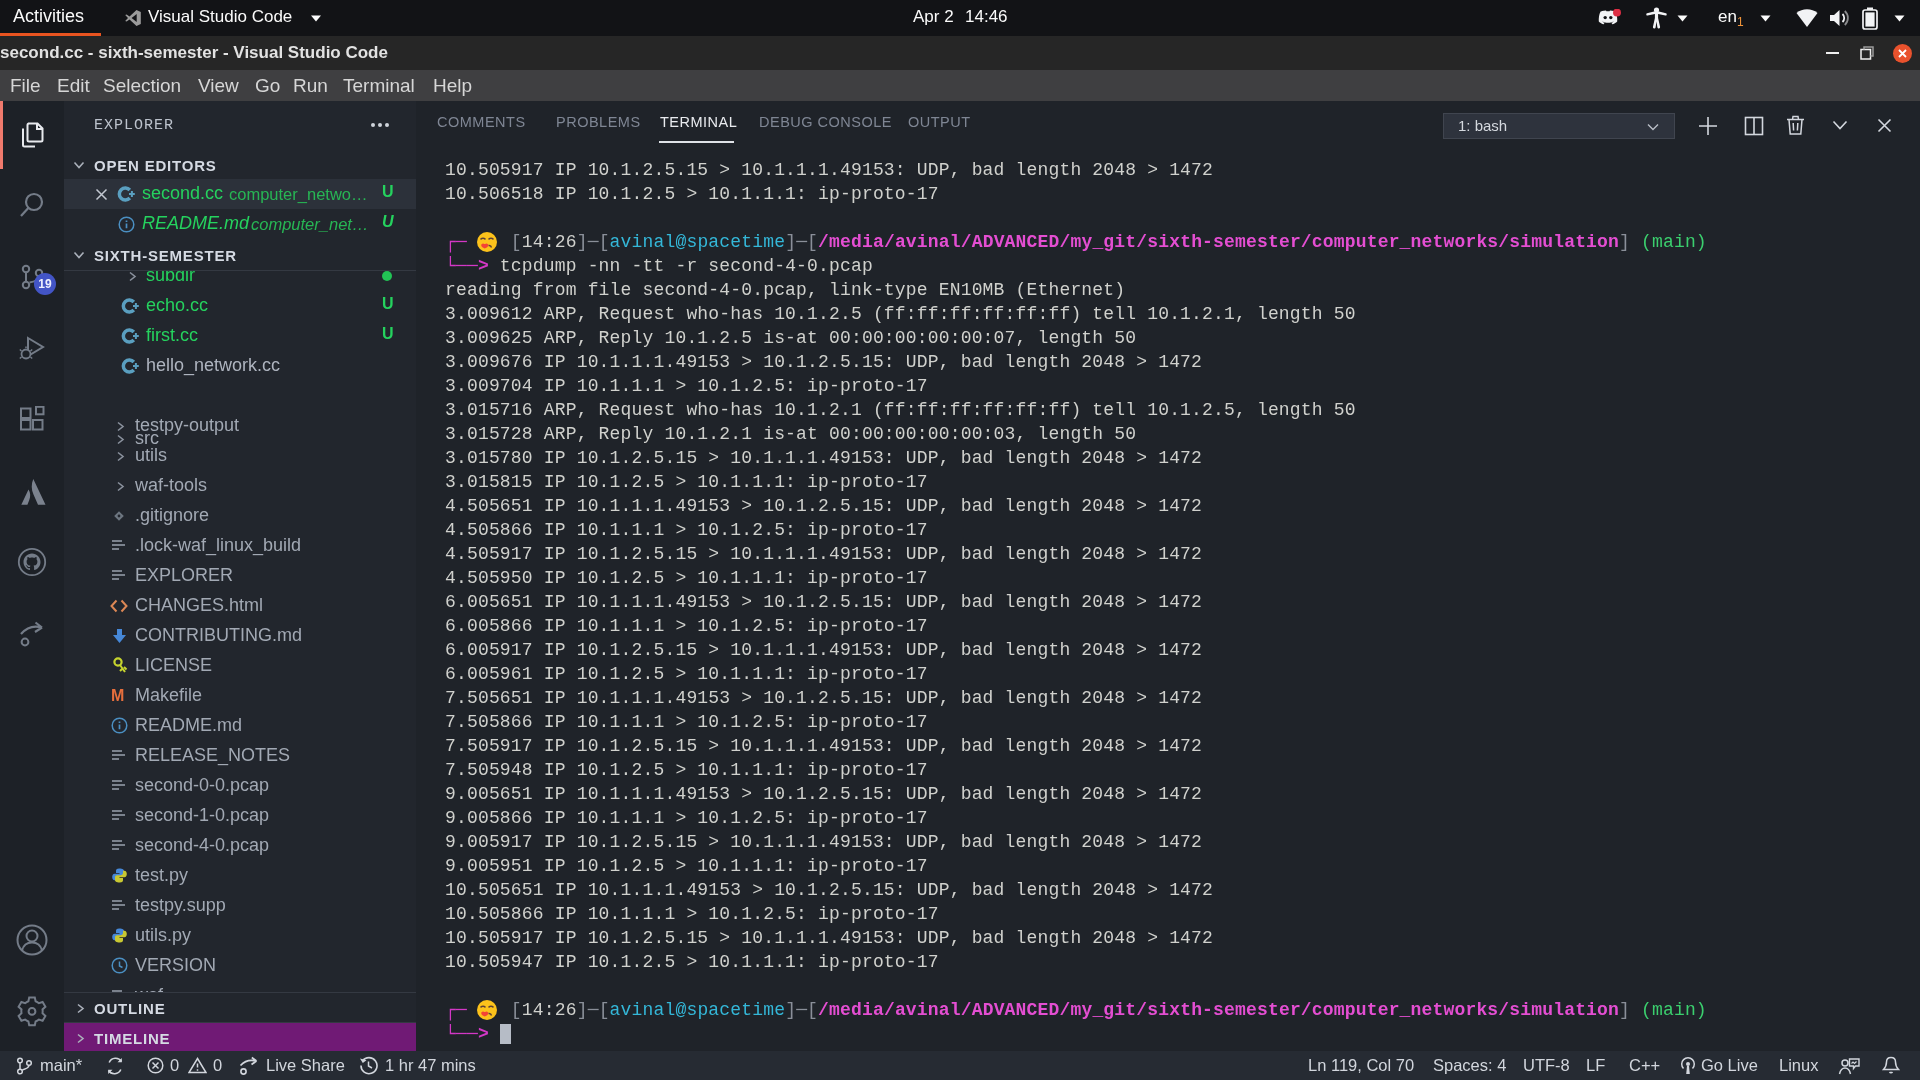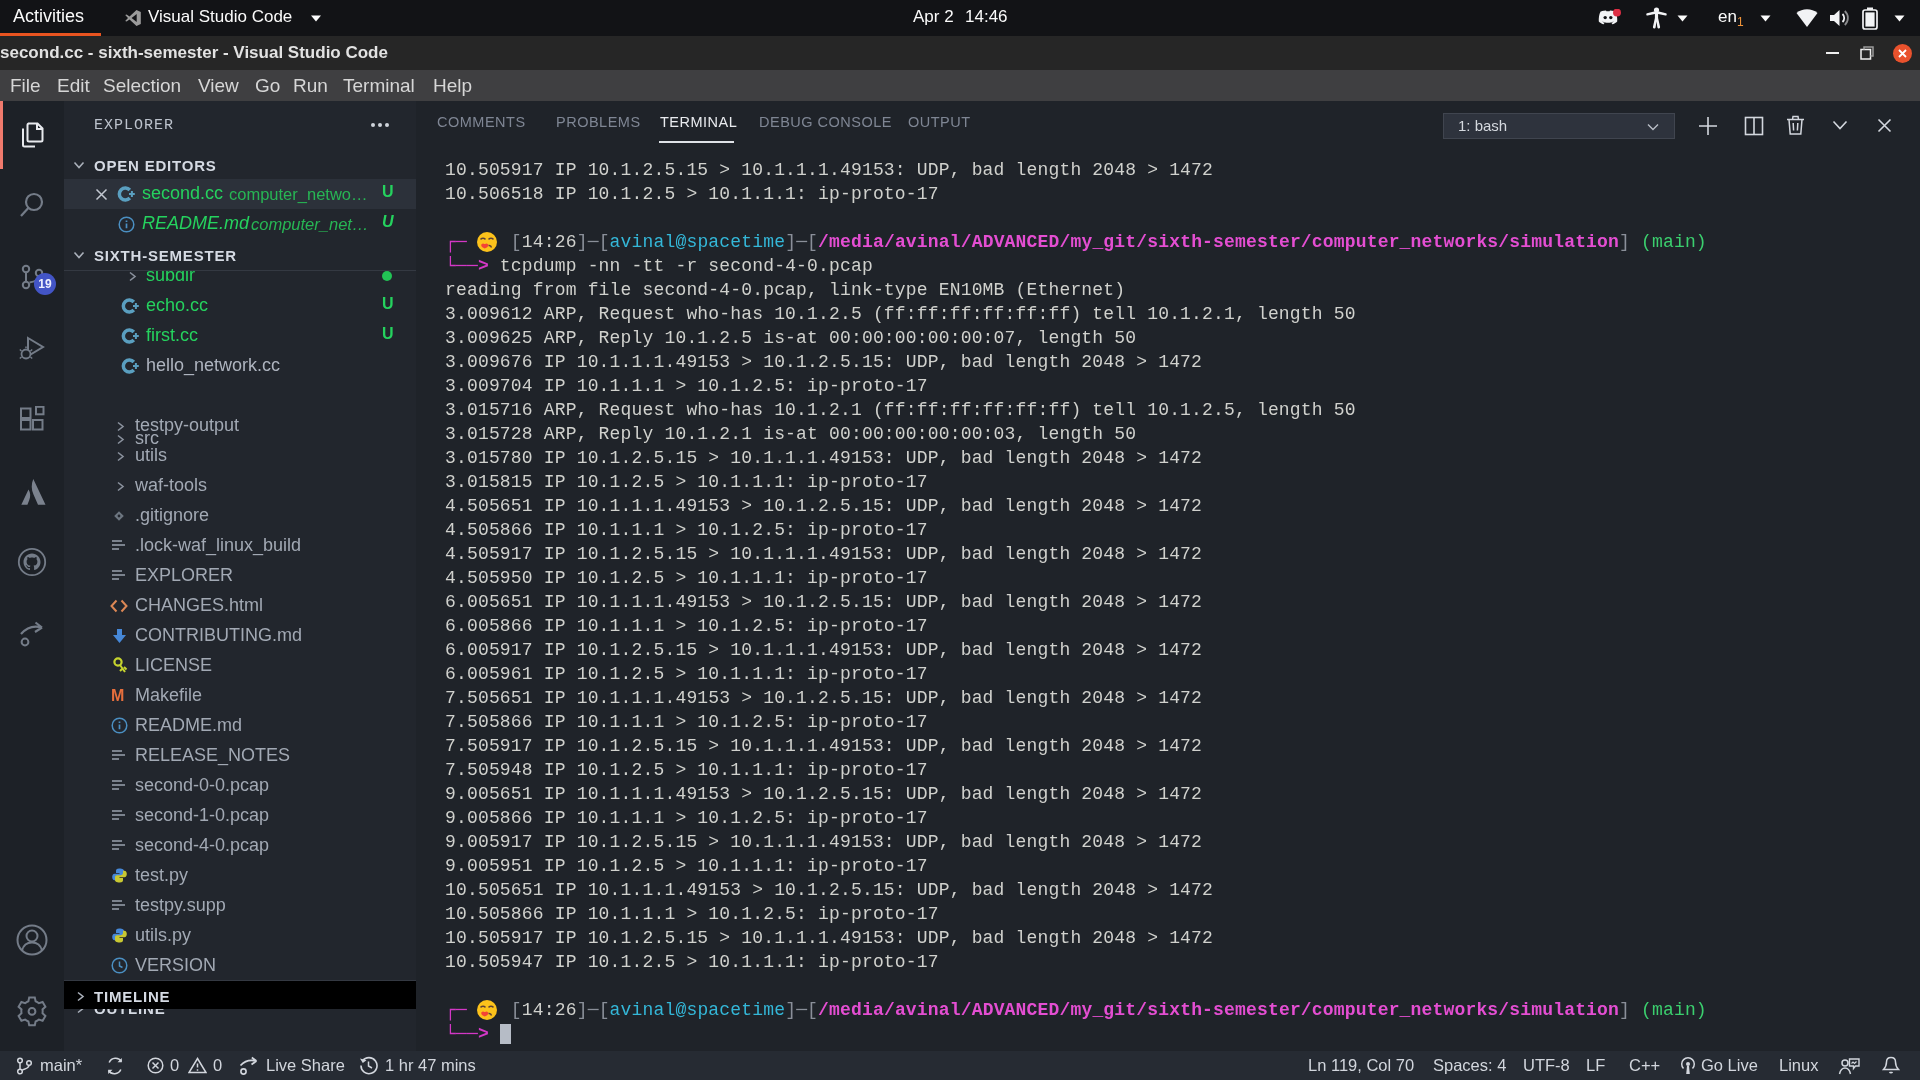--- a/index.html
+++ b/index.html
@@ -380,21 +380,21 @@
         </div>
    </div>
   </div>
 
   <div class="abs" style="left:0;top:891px;width:352px;height:30px;background:#22262d;border-top:1px solid #343942;">
     <svg class="chev" style="left:11px;top:10px;stroke:#aab0ba;" width="11" height="11" viewBox="0 0 11 11">
         <path d="M3 1.5 L8 5.5 L3 9.5"></path>
       </svg>
     <div class="sechdr" style="top:7px;left:30px;position:relative;">OUTLINE</div>
   </div>
-  <div class="abs" style="left:0;top:879px;width:352px;height:29px;background:#000000;border-top:1px solid #343942;">
+  <div class="abs" style="left:0;top:921px;width:352px;height:29px;background:#701a75;border-top:1px solid #343942;">
     <svg class="chev" style="left:11px;top:10px;stroke:#aab0ba;" width="11" height="11" viewBox="0 0 11 11">
         <path d="M3 1.5 L8 5.5 L3 9.5"></path>
       </svg>
     <div class="sechdr" style="top:7px;left:30px;position:relative;">TIMELINE</div>
   </div>
 </div>
 <div id="panel">
   <span class="ptab" style="left:21px;">COMMENTS</span>
   <span class="ptab" style="left:140px;">PROBLEMS</span>
   <span class="ptab" style="left:244px;color:#e9ebef;">TERMINAL</span>

